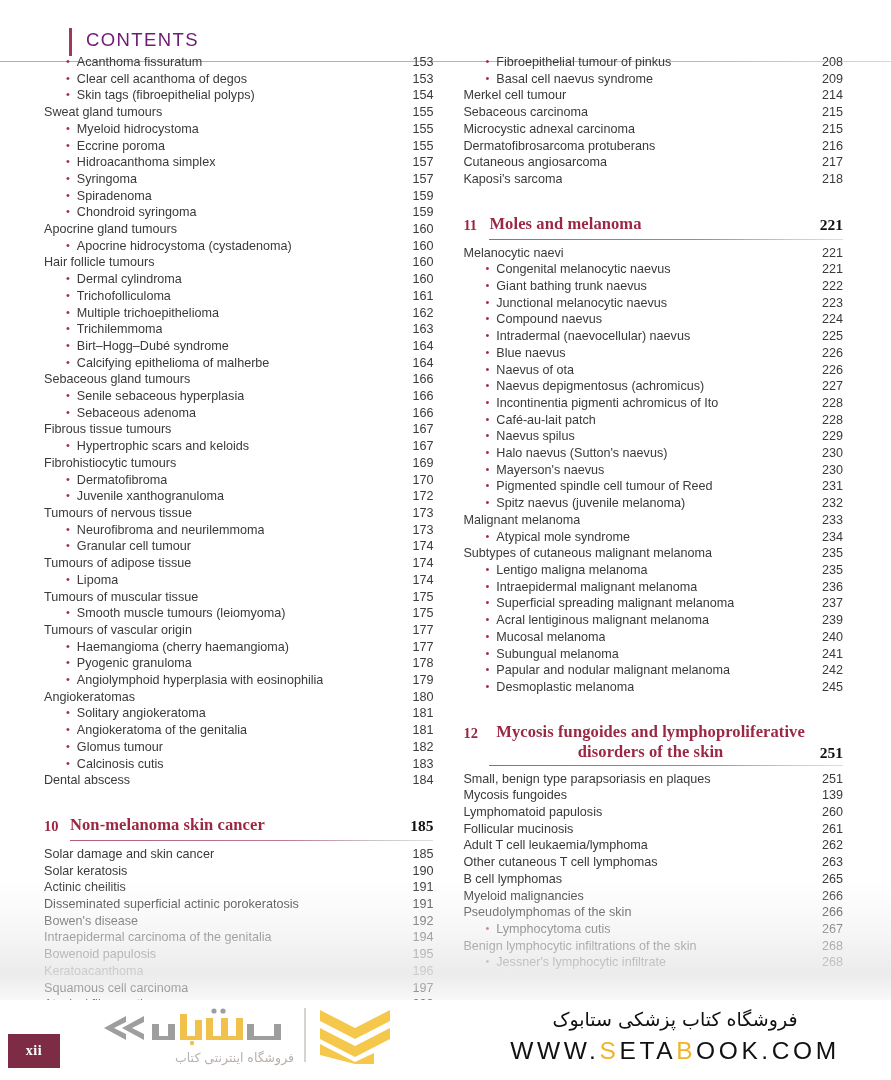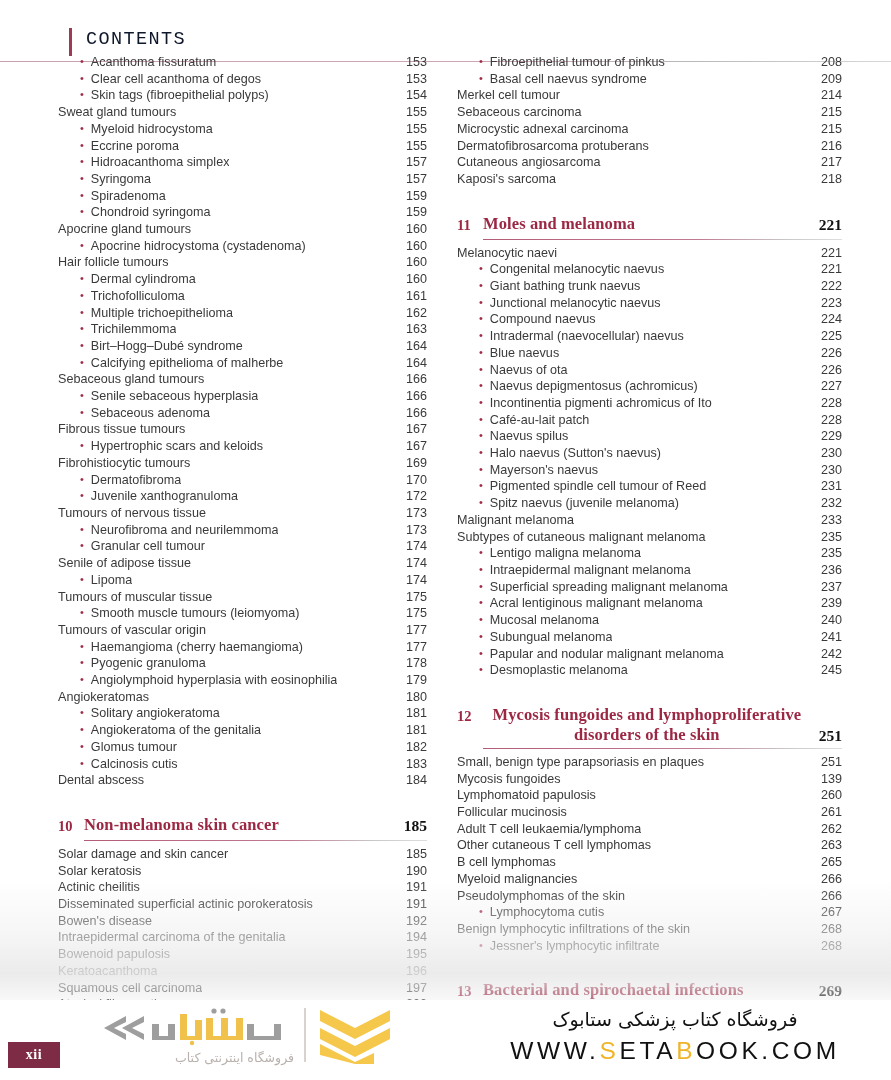--- a/index.html
+++ b/index.html
@@ -28,24 +28,24 @@
     left: 69px;
     top: 14px;
     width: 3px;
     height: 28px;
     background: #9b3b55;
   }
   #header-title {
     position: absolute;
     left: 86px;
     top: 15px;
-    font-family: Liberation Mono, monospace;
+    font-family: Liberation Sans, sans-serif;
     font-size: 18.5px;
     letter-spacing: 1.4px;
-    color: #0f172a;
+    color: #701a75;
     font-variant: small-caps;
     text-transform: uppercase;
   }
   #header-rule {
     position: absolute;
     left: 0;
     top: 47px;
     width: 891px;
     height: 1px;
     background: linear-gradient(to right, #c9a0ae 0%, #cfa6b4 55%, #b9b9b9 78%, #d8d8d8 100%);
@@ -59,21 +59,21 @@
     width: 891px;
     height: 945px;
     display: flex;
   }
   .column {
     width: 445px;
     padding: 0 0 0 0;
     box-sizing: border-box;
     position: relative;
   }
-  .col-left  { padding-left: 58px;  padding-right: 18px; }
+  .col-left  { padding-left: 32px;  padding-right: 18px; margin-left: 12px; }
   .col-right { padding-left: 12px; padding-right: 48px; }
 
   
   .chapter {
     display: flex;
     align-items: flex-start;
     margin-top: 26px;
     margin-bottom: 2px;
     position: relative;
   }
@@ -162,23 +162,23 @@
     position: absolute;
     left: 0;
     top: 1000px;
     width: 891px;
     height: 80px;
     background: #ffffff;
   }
   #page-badge {
     position: absolute;
     left: 8px;
-    top: 42px;
+    top: 34px;
     width: 52px;
-    height: 26px;
+    height: 34px;
     background: #7e2c46;
     color: #ffffff;
     font-family: "Liberation Serif", serif;
     font-size: 14px;
     font-weight: bold;
     display: flex;
     align-items: center;
     justify-content: center;
     letter-spacing: 0.5px;
   }
@@ -371,21 +371,21 @@
       </div>
       <div class="entry level2">
         <span class="label">Neurofibroma and neurilemmoma</span>
         <span class="pg">173</span>
       </div>
       <div class="entry level2">
         <span class="label">Granular cell tumour</span>
         <span class="pg">174</span>
       </div>
       <div class="entry level1">
-        <span class="label">Senile of adipose tissue</span>
+        <span class="label">Tumours of adipose tissue</span>
         <span class="pg">174</span>
       </div>
       <div class="entry level2">
         <span class="label">Lipoma</span>
         <span class="pg">174</span>
       </div>
       <div class="entry level1">
         <span class="label">Tumours of muscular tissue</span>
         <span class="pg">175</span>
       </div>
@@ -603,20 +603,24 @@
         <span class="label">Pigmented spindle cell tumour of Reed</span>
         <span class="pg">231</span>
       </div>
       <div class="entry level2">
         <span class="label">Spitz naevus (juvenile melanoma)</span>
         <span class="pg">232</span>
       </div>
       <div class="entry level1">
         <span class="label">Malignant melanoma</span>
         <span class="pg">233</span>
+      </div>
+      <div class="entry level2">
+        <span class="label">Atypical mole syndrome</span>
+        <span class="pg">234</span>
       </div>
       <div class="entry level1">
         <span class="label">Subtypes of cutaneous malignant melanoma</span>
         <span class="pg">235</span>
       </div>
       <div class="entry level2">
         <span class="label">Lentigo maligna melanoma</span>
         <span class="pg">235</span>
       </div>
       <div class="entry level2">

